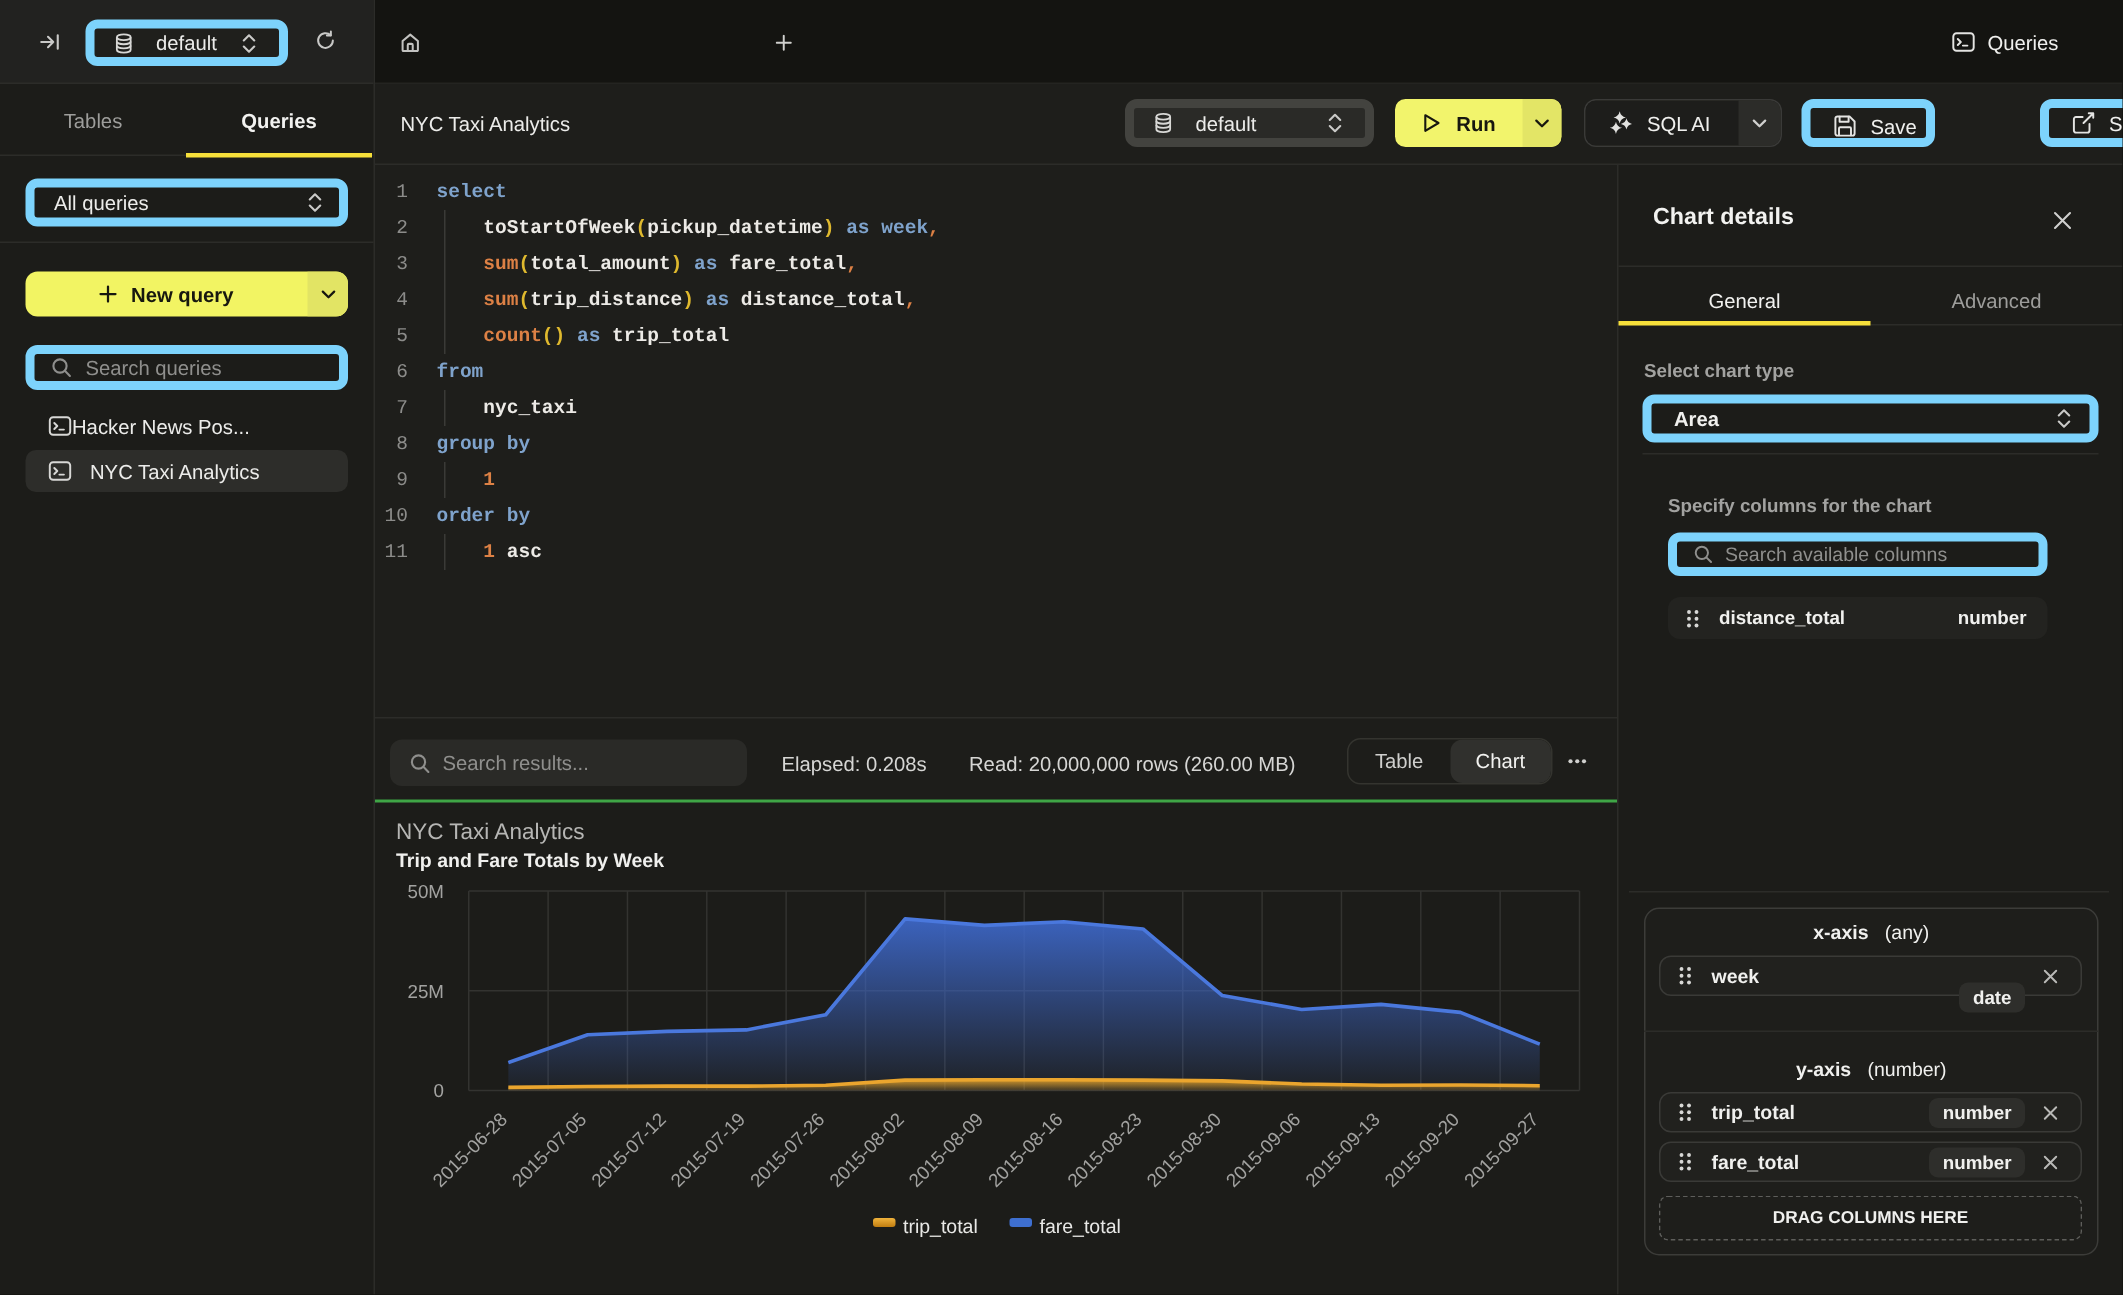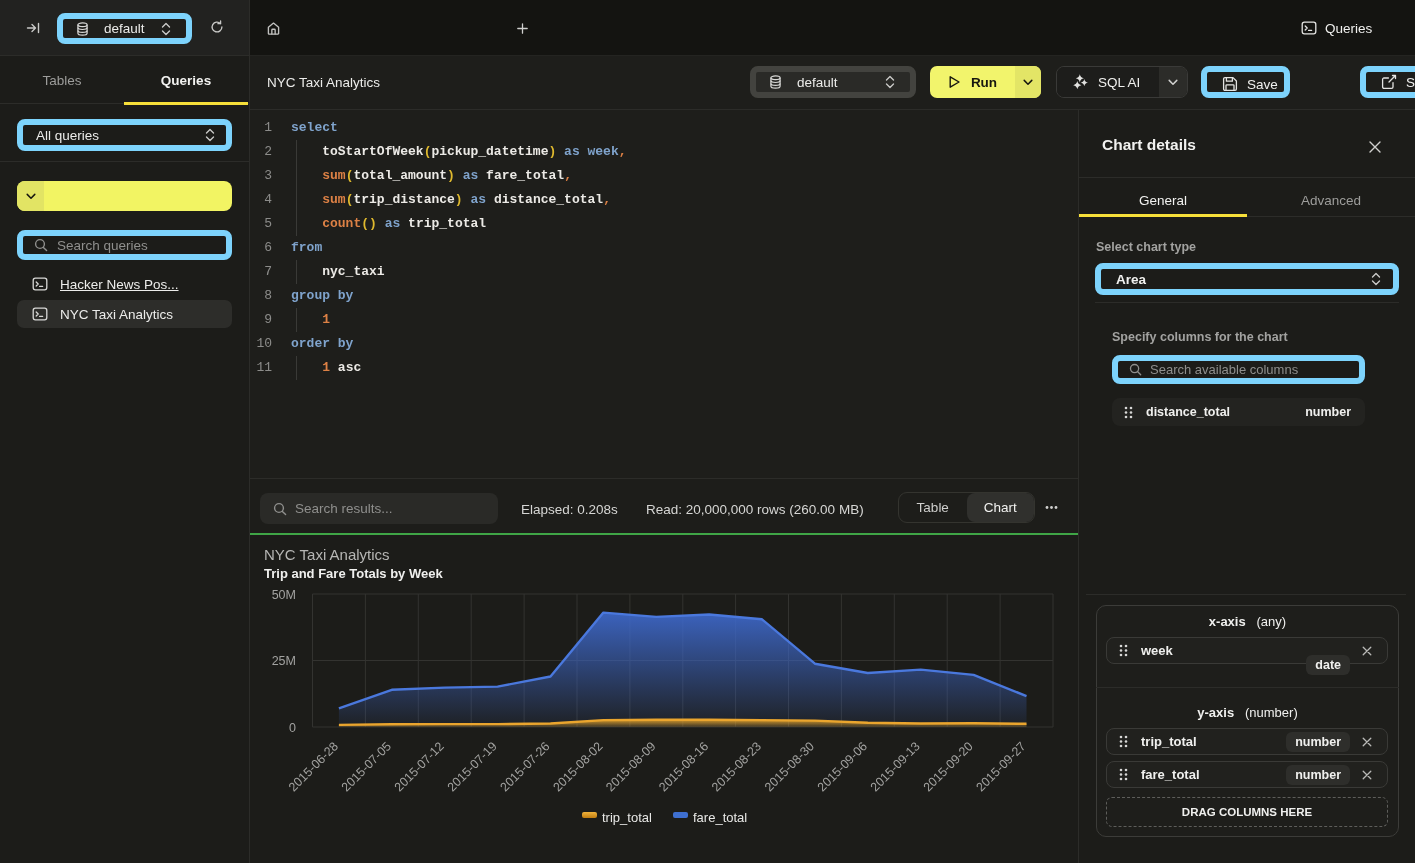--- a/index.html
+++ b/index.html
@@ -49,41 +49,47 @@
 
   <div class="sel abs" style="left:17px;top:119px;width:215px;height:32px;">
     <span style="margin-left:13px;font-size:13.5px;color:#ececea;">All queries</span>
     <svg style="margin-left:auto;margin-right:11px" width="10" height="14" viewBox="0 0 10 14" fill="none" stroke="#c9c9c7" stroke-width="1.4" stroke-linecap="round" stroke-linejoin="round">
       <path d="M1.5 5 L5 1.5 L8.5 5 M1.5 9 L5 12.5 L8.5 9"></path>
     </svg>
   </div>
   <div class="abs" style="left:0;top:161px;width:249px;height:1px;background:#2c2c29;"></div>
 
   <div class="abs" style="left:17px;top:181px;width:215px;height:30px;border-radius:8px;background:#f2f463;display:flex;overflow:hidden;">
+    <div style="flex:1;display:flex;align-items:center;justify-content:center;color:#17170f;">
+      <svg width="12" height="12" viewBox="0 0 12 12" fill="none" stroke="#17170f" stroke-width="1.5" stroke-linecap="round">
+          <path d="M6 1 V11 M1 6 H11"></path>
+        </svg>
+      <span style="margin-left:9px;font-size:13.5px;font-weight:bold;">New query</span>
+    </div>
     <div style="width:27px;background:#e2e464;display:flex;align-items:center;justify-content:center;">
       <svg width="10" height="7" viewBox="0 0 10 7" fill="none" stroke="#17170f" stroke-width="1.5" stroke-linecap="round" stroke-linejoin="round">
           <path d="M1.2 1.4 L5 5.2 L8.8 1.4"></path>
         </svg>
     </div>
   </div>
 
   <div class="sel abs" style="left:17px;top:230px;width:215px;height:30px;">
     <svg style="margin-left:11px" width="14" height="14" viewBox="0 0 14 14" fill="none" stroke="#8f8f8d" stroke-width="1.4" stroke-linecap="round">
       <circle cx="6" cy="6" r="4.4"></circle>
         <path d="M9.4 9.4 L12.6 12.6"></path>
     </svg>
     <span style="margin-left:9px;color:#8f8f8d;font-size:13.5px;">Search queries</span>
   </div>
 
   <div class="abs" style="left:17px;top:270px;width:215px;height:28px;display:flex;align-items:center;">
     <svg style="margin-left:15px" width="16" height="16" viewBox="0 0 16 16" fill="none" stroke="#d8d8d6" stroke-width="1.3" stroke-linejoin="round" stroke-linecap="round">
       <rect x="1.2" y="2.2" width="13.6" height="11.6" rx="2.2"></rect>
       <path d="M4.2 6 L6.2 8 L4.2 10 M7.6 10.4 H10.6"></path>
     </svg>
-    <span class="ell" style="margin-left:12px;font-size:13.5px;color:#ececea;width:160px;text-decoration:underline;">Hacker News Pos...</span>
+    <span class="ell" style="font-size:13.5px;color:#ececea;width:160px;">Hacker News Pos...</span>
   </div>
   <div class="abs" style="left:17px;top:300px;width:215px;height:28px;background:#2d2d2a;border-radius:7px;display:flex;align-items:center;">
     <svg style="margin-left:15px" width="16" height="16" viewBox="0 0 16 16" fill="none" stroke="#d8d8d6" stroke-width="1.3" stroke-linejoin="round" stroke-linecap="round">
       <rect x="1.2" y="2.2" width="13.6" height="11.6" rx="2.2"></rect>
       <path d="M4.2 6 L6.2 8 L4.2 10 M7.6 10.4 H10.6"></path>
     </svg>
     <span style="margin-left:12px;font-size:13.5px;color:#ececea;">NYC Taxi Analytics</span>
   </div>
 
   <div class="abs" style="left:250px;top:0;width:1165px;height:56px;background:#141411;"></div>

